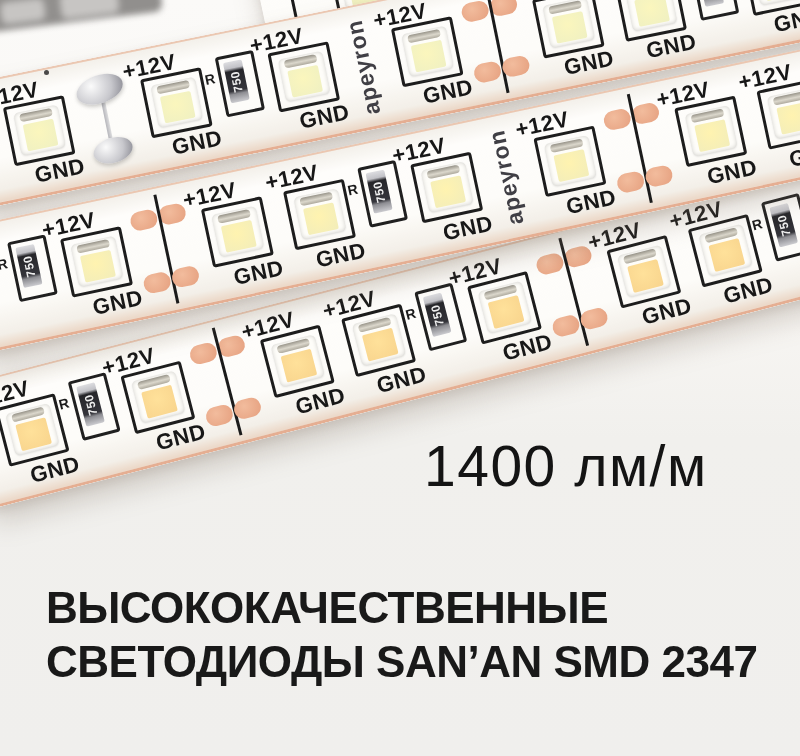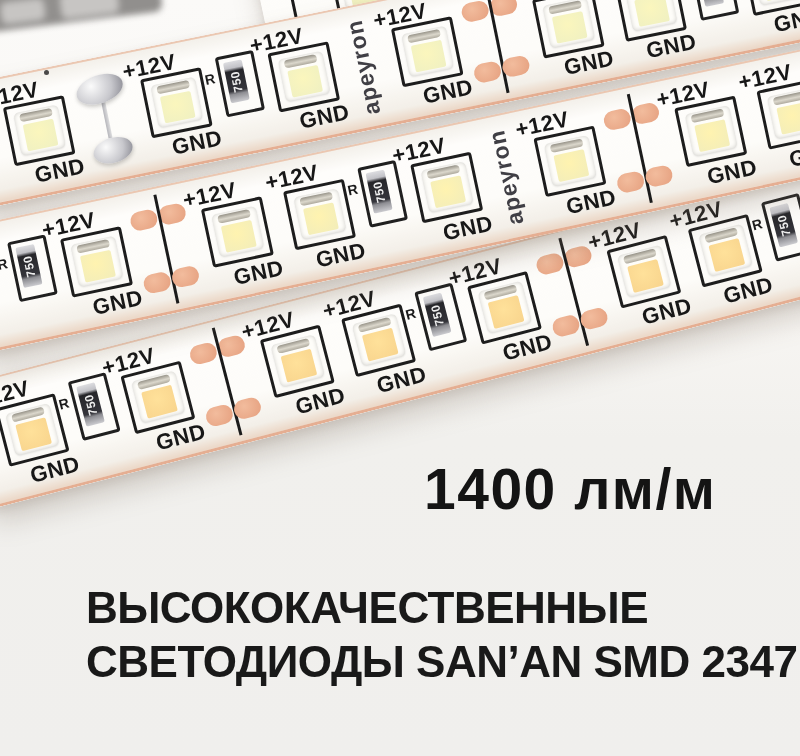--- a/index.html
+++ b/index.html
@@ -88,27 +88,27 @@
     position:absolute; left:-14px; top:-20px; width:175px; height:42px;
     background:#918f8d; border-radius:8px; transform:rotate(-7deg);
     filter:blur(3px); z-index:1;
   }
   .corner-blob .cb{position:absolute; background:#c7c5c3; border-radius:6px; filter:blur(1px);}
   .cb.one{left:14px; top:14px; width:44px; height:22px;}
   .cb.two{left:74px; top:12px; width:58px; height:26px;}
   .speck{position:absolute; left:44px; top:70px; width:5px; height:5px; border-radius:50%; background:#2c2c2c; opacity:.85; z-index:6;}
   
   .headline{
-    position:absolute; left:424px; top:456px; z-index:6;
-    font-size:57px; font-weight:bold; letter-spacing:1.5px; color:#141414; white-space:nowrap;
+    position:absolute; left:424px; top:433px; z-index:6;
+    font-size:57px; font-weight:normal; letter-spacing:1.5px; color:#141414; white-space:nowrap;
   }
   .subheading{
     position:absolute; left:46px; top:581px; z-index:6;
     font-size:44px; font-weight:bold; line-height:54px; letter-spacing:-0.5px;
-    color:#191919; white-space:nowrap;margin-left:40px;
+    color:#191919; white-space:nowrap;
   }
 </style>
 </head>
 <body>
 
 <div class="stage">
   <div class="corner-blob">
     <span class="cb one"></span>
     <span class="cb two"></span>
   </div>

